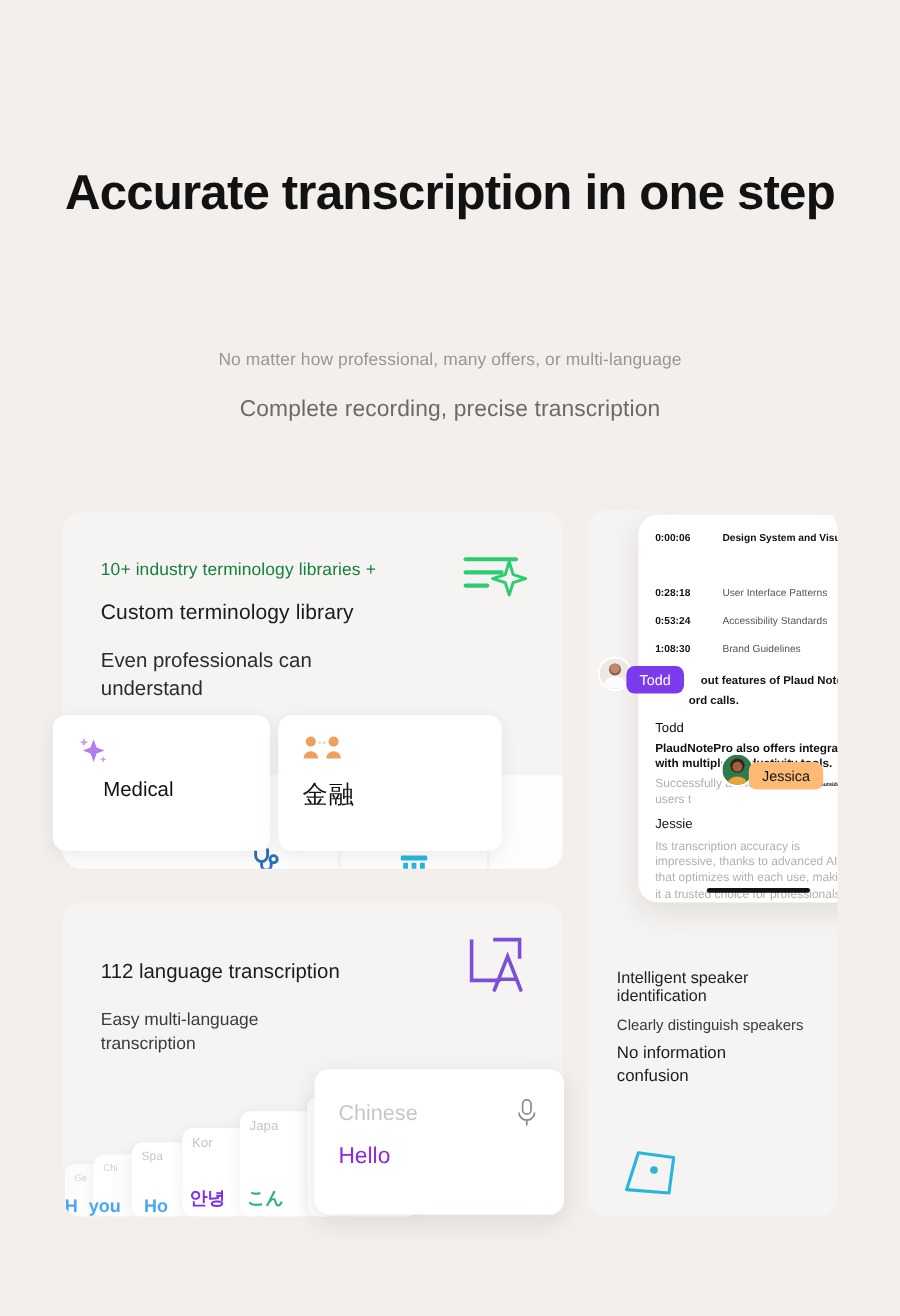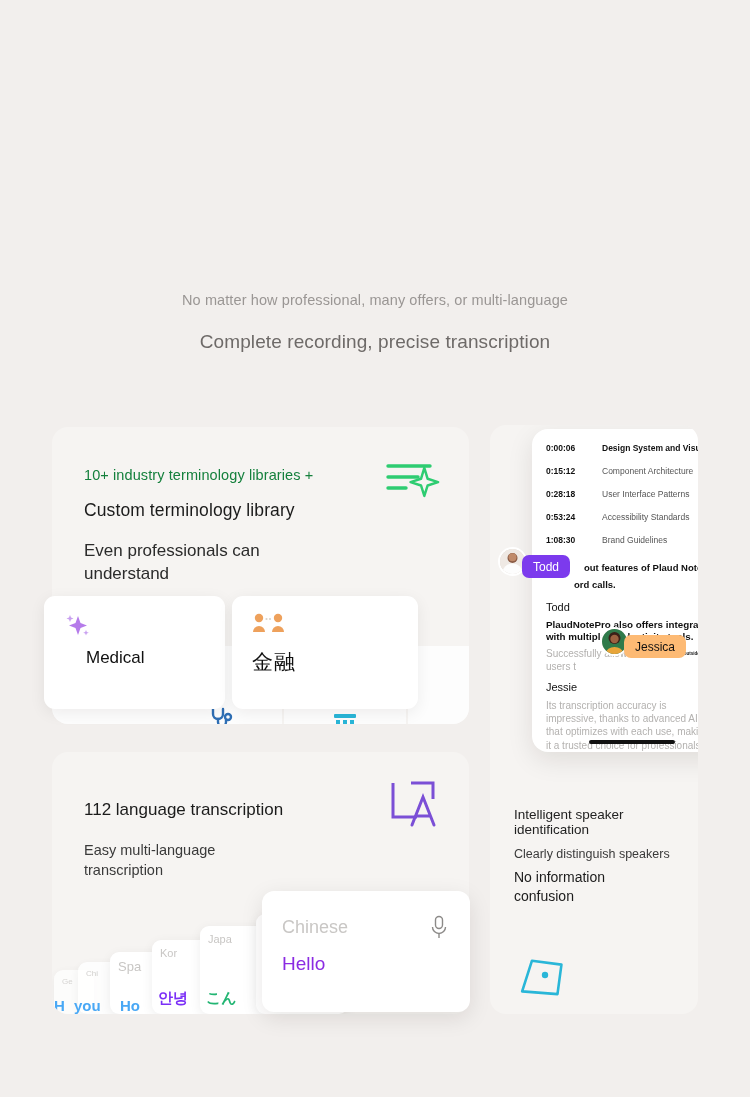--- a/index.html
+++ b/index.html
@@ -83,21 +83,21 @@
   .lang-card .lc-word {
     position: absolute; left: 6px; bottom: 6px; font-size: 15px; white-space: nowrap; font-weight: 600;
   }
   #lc-0 { left: 2px;  width: 40px; height: 44px; opacity:.7; }
   #lc-1 { left: 26px; width: 48px; height: 52px; opacity:.8;}
   #lc-2 { left: 58px; width: 58px; height: 62px; }
   #lc-3 { left: 100px;width: 68px; height: 74px; text-align: right; }
   #lc-4 { left: 148px;width: 80px; height: 88px; }
   #lc-5 { left: 204px;width: 92px; height: 100px; }
   #lc-0 .lc-name,#lc-1 .lc-name { font-size: 8px; }
-  #lc-2 .lc-name { font-size: 13px; }
+  #lc-2 .lc-name { font-size: 10px; }
 
   .blue-blur {
     position: absolute; left: 0px; bottom: 0px; font-size: 15px; font-weight:700;
     color: #49a8f5; filter: blur(.4px); white-space: nowrap;
   }
   .ko-word { color:#7b2ff7; }
   .ja-word { color:#22b573; }
   .pt-word { color:#111; font-size: 19px; }
 
   
@@ -150,20 +150,21 @@
   .c3-line1 { position: absolute; left: 24px; top: 382px; font-size: 13.5px; color: #222; }
   .c3-line2 { position: absolute; left: 24px; top: 422px; font-size: 12.5px; color: #3a3a3a; }
   .c3-line3 { position: absolute; left: 24px; top: 443px; font-size: 14px; color: #1b1b1b; line-height: 1.35; width: 140px;}
   .c3-icon { position: absolute; left: 24px; top: 528px; width: 56px; height: 56px; }
 </style>
 </head>
 <body>
 
 <div class="page">
 
+  <div class="hero-title">Accurate transcription in one step</div>
   <div class="hero-sub1">No matter how professional, many offers, or multi-language</div>
   <div class="hero-sub2">Complete recording, precise transcription</div>
 
   <div class="card" id="card-terminology">
 
     <div class="c1-line1">10+ industry terminology libraries +</div>
     <div class="c1-line2">Custom terminology library</div>
     <div class="c1-line3">Even professionals can understand</div>
 
     <div class="c1-icon">
@@ -280,24 +281,20 @@
     </div>
   </div>
 
   <div class="card" id="card-speaker">
 
     <div class="phone">
       <div class="tl-row active" style="top:14px;">
         <span class="tl-time">0:00:06</span>
         <span class="tl-title">Design System and Visual</span>
       </div>
-      <div class="tl-row" style="top:37px;">
-        <span class="tl-time">0:15:12</span>
-        <span class="tl-title">Component Architecture</span>
-      </div>
       <div class="tl-row" style="top:60px;">
         <span class="tl-time">0:28:18</span>
         <span class="tl-title">User Interface Patterns</span>
       </div>
       <div class="tl-row" style="top:83px;">
         <span class="tl-time">0:53:24</span>
         <span class="tl-title">Accessibility Standards</span>
       </div>
       <div class="tl-row" style="top:106px;">
         <span class="tl-time">1:08:30</span>

